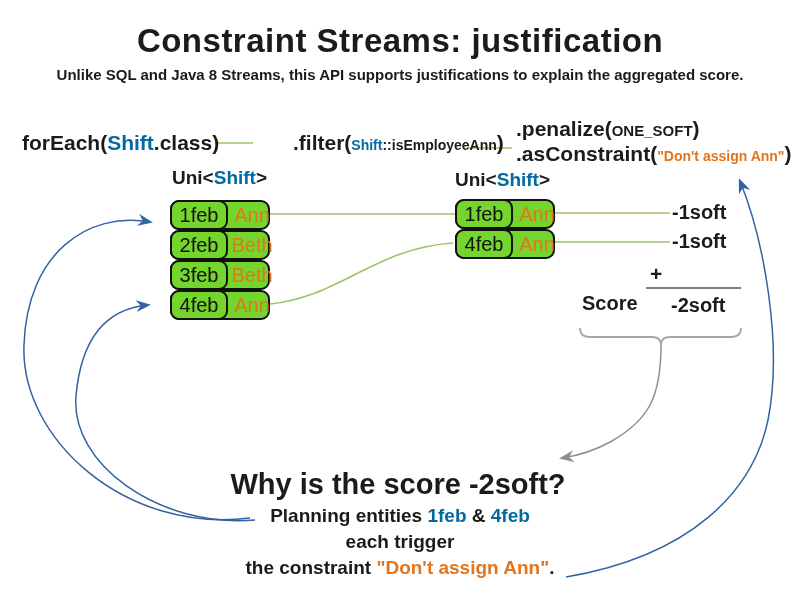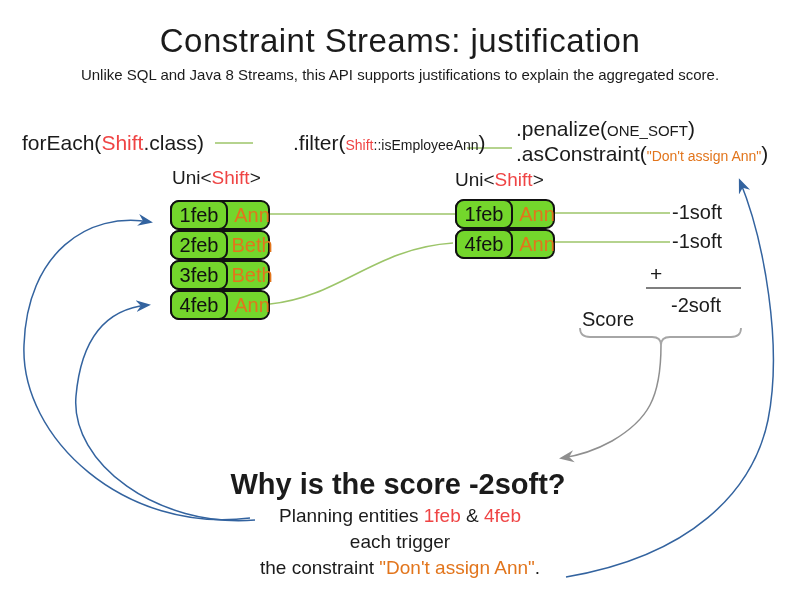--- a/index.html
+++ b/index.html
@@ -1,29 +1,29 @@
 <!DOCTYPE html>
 <html><head>
 <meta charset="utf-8">
 <style>
   html,body{margin:0;padding:0;background:#fff;}
   .slide{
     position:relative;width:800px;height:600px;background:#ffffff;overflow:hidden;
     font-family:"Liberation Sans", sans-serif;color:#1b1b1b;
   }
-  .abs{position:absolute;white-space:nowrap;}
+  .abs{position:absolute;white-space:nowrap;font-weight:bold;}
   .overlay{position:absolute;left:0;top:0;width:800px;height:600px;pointer-events:none;}
 
   .title{left:0;top:22px;width:800px;text-align:center;font-size:33px;letter-spacing:.5px;}
   .subtitle{left:0;top:66px;width:800px;text-align:center;font-size:15px;}
 
   .code{font-size:21px;}
   .code .sm{font-size:14px;}
   .code .caps{font-size:15px;margin-top:32px;}
-  .green{color:#ef4444;}
+  .green{color:#0369a1;}
   .orange{color:#e2751c;}
 
   .uni{font-size:19px;}
 
   .grp{position:absolute;}
   .row{
     position:relative;width:100px;height:30px;box-sizing:border-box;
     background:#74d62c;border:2px solid #111;border-radius:9px;
   }
   .row + .row{margin-top:0px;}
@@ -133,21 +133,21 @@
     <div class="row">
       <div class="empbox">Ann</div>
       <div class="datebox">4feb</div>
     </div>
   </div>
 
   <div class="abs penalty" style="left:672px;top:201px;">-1soft</div>
   <div class="abs penalty" style="left:672px;top:230px;">-1soft</div>
   <div class="abs plus" style="left:650px;top:262px;">+</div>
   <div class="sumline"></div>
-  <div class="abs scorelbl" style="left:582px;top:308px;">Score</div>
+  <div class="abs scorelbl" style="left:582px;top:292px;">Score</div>
   <div class="abs scorelbl" style="left:671px;top:294px;">-2soft</div>
 
   <div class="abs why-h">Why is the score -2soft?</div>
   <div class="abs why-l" style="top:505px;">
     <span>Planning entities </span><span class="green">1feb</span><span> &amp; </span><span class="green">4feb</span>
   </div>
   <div class="abs why-l" style="top:531px;">each trigger</div>
   <div class="abs why-l" style="top:557px;">
     <span>the constraint </span><span class="orange">"Don't assign Ann"</span><span>.</span>
   </div>

